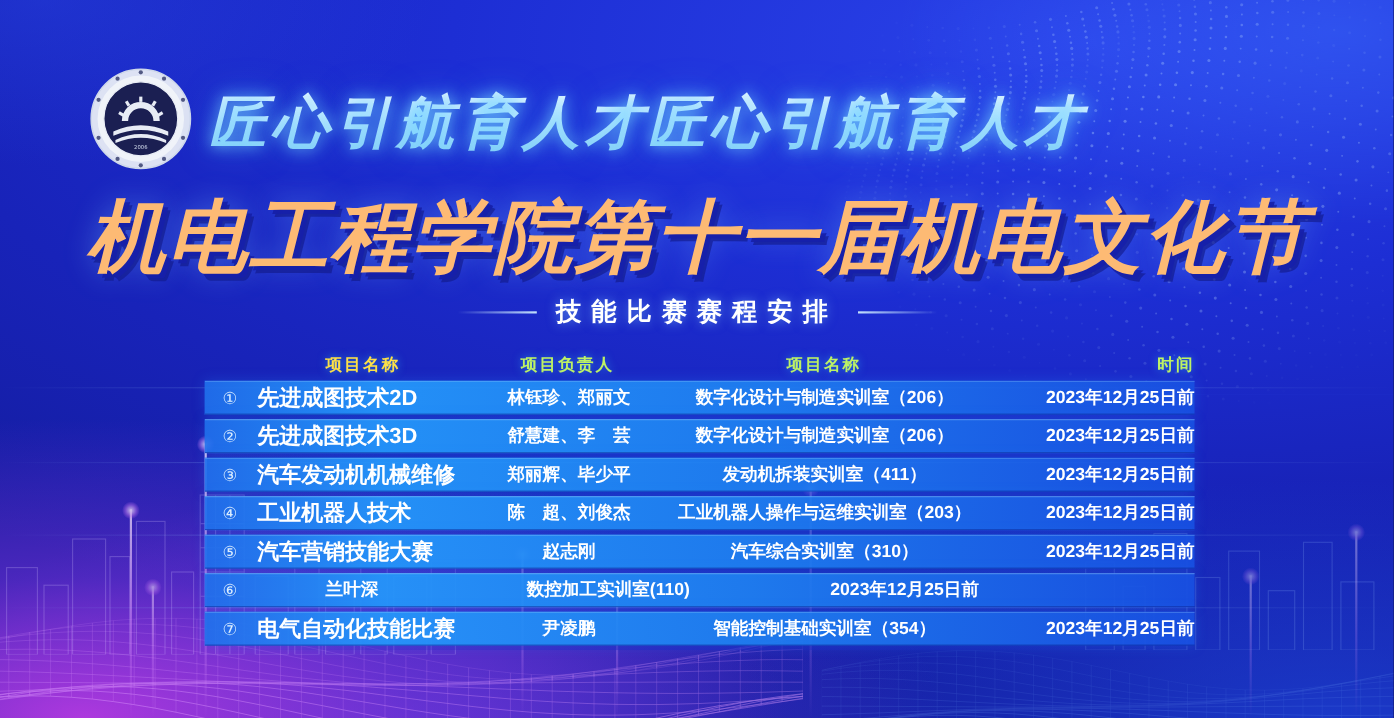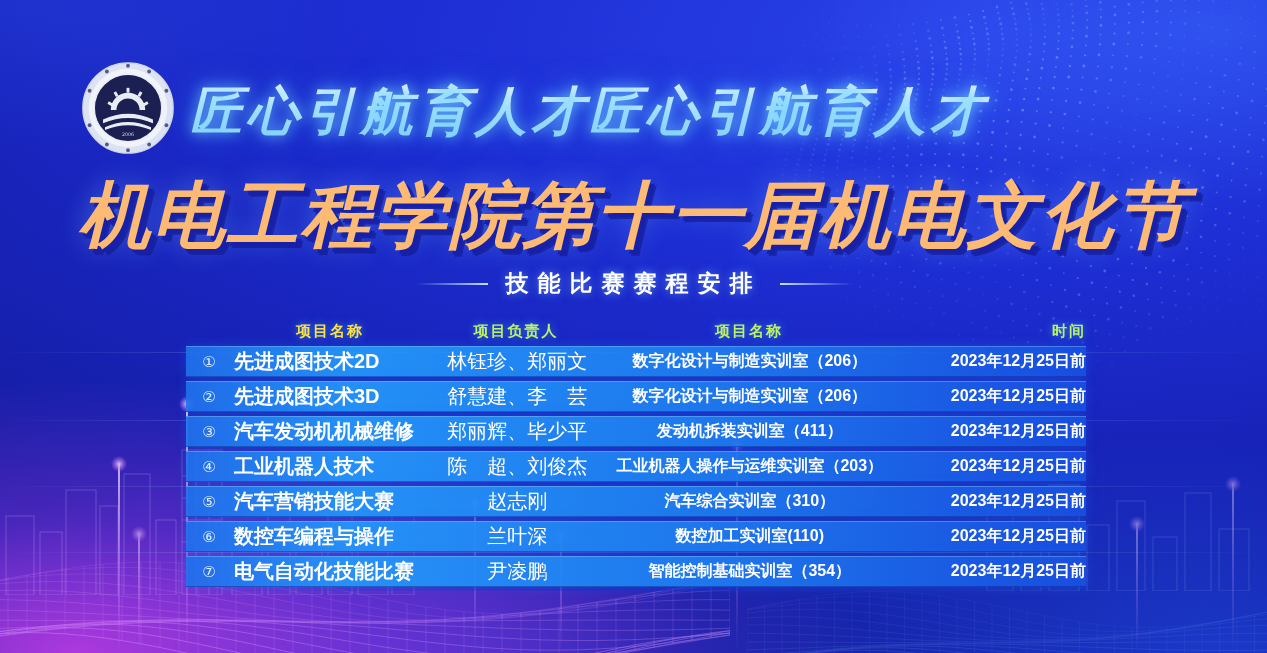--- a/index.html
+++ b/index.html
@@ -155,21 +155,21 @@
     width:46px;text-align:center;
     font-size:15px;color:#dceeff;font-weight:normal;
   }
   .c-name{
     width:196px;
     font-size:20px;font-weight:bold;color:#ffffff;
     white-space:nowrap;
   }
   .c-leader{
     width:176px;text-align:center;
-    font-size:20px;font-weight:normal;color:#ffffff;
+    font-size:16px;font-weight:bold;color:#ffffff;
     white-space:nowrap;
   }
   .c-place{
     width:290px;text-align:center;
     font-size:16px;font-weight:bold;color:#ffffff;
     white-space:nowrap;
   }
   .c-time{
     width:192px;text-align:right;
     font-size:16px;font-weight:bold;color:#ffffff;
@@ -1991,21 +1991,20 @@
     <div class="row">
       <div class="c-idx">⑤</div>
       <div class="c-name">汽车营销技能大赛</div>
       <div class="c-leader">赵志刚</div>
       <div class="c-place">汽车综合实训室（310）</div>
       <div class="c-time">2023年12月25日前</div>
     </div>
 
     <div class="row">
       <div class="c-idx">⑥</div>
-      <div class="c-name">数控车编程与操作</div>
       <div class="c-leader">兰叶深</div>
       <div class="c-place">数控加工实训室(110)</div>
       <div class="c-time">2023年12月25日前</div>
     </div>
 
     <div class="row">
       <div class="c-idx">⑦</div>
       <div class="c-name">电气自动化技能比赛</div>
       <div class="c-leader">尹凌鹏</div>
       <div class="c-place">智能控制基础实训室（354）</div>

